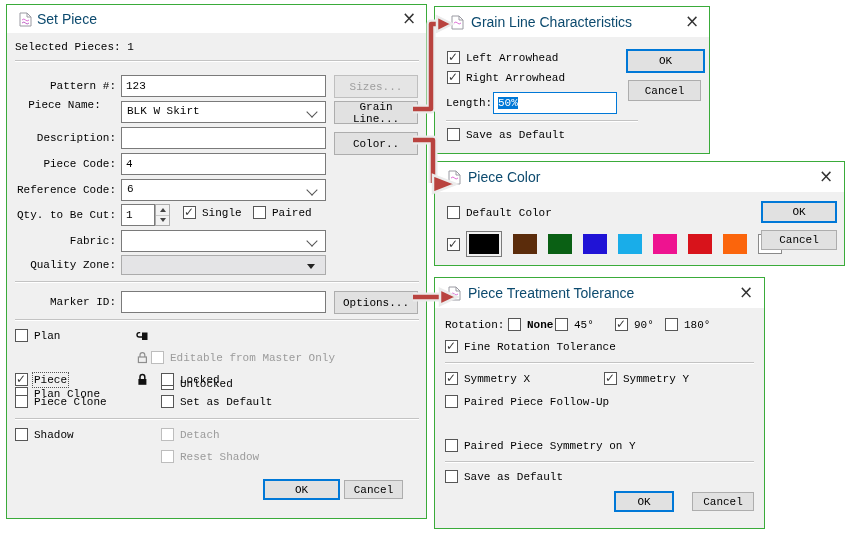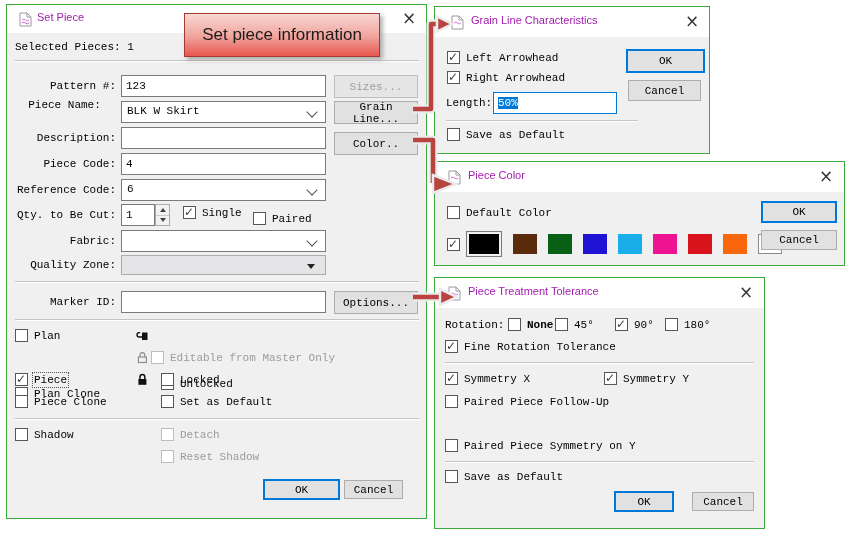--- a/index.html
+++ b/index.html
@@ -1,20 +1,20 @@
 <!DOCTYPE html>
 <html><head>
 <meta charset="utf-8">
 <style>
   html,body{margin:0;padding:0;background:#fff;}
   #canvas{position:relative;width:855px;height:536px;background:#fff;overflow:hidden;
           font-family:"Liberation Mono","DejaVu Sans Mono",monospace;font-size:11px;color:#000;}
   .dlg{position:absolute;background:#F0F0F0;border:1px solid #3AAB3A;box-sizing:border-box;}
   .titlebar{position:absolute;left:0;top:0;right:0;height:28px;background:#fff;}
-  .ttl{position:absolute;font-family:"Liberation Sans",sans-serif;font-size:11px;color:#a21caf;white-space:nowrap;}
+  .ttl{position:absolute;font-family:"Liberation Sans",sans-serif;font-size:14px;color:#0c4a6e;white-space:nowrap;}
   .xbtn{position:absolute;width:22px;height:20px;text-align:center;font-family:"DejaVu Sans",sans-serif;
         font-size:17px;line-height:19px;color:#333;cursor:default;}
   .docicon{position:absolute;width:13px;height:15px;}
   .sep{position:absolute;height:1px;background:#C3C3C3;border-bottom:1px solid #fff;}
   .lbl{position:absolute;white-space:nowrap;}
   .txt{position:absolute;background:#fff;border:1px solid #7A7A7A;box-sizing:border-box;
        font-family:"Liberation Mono","DejaVu Sans Mono",monospace;font-size:11px;color:#000;
        padding:0 4px;height:22px;line-height:20px;}
   input.txt{outline:none;}
   .combo{position:absolute;background:#fff;border:1px solid #7A7A7A;box-sizing:border-box;height:22px;}
@@ -102,21 +102,21 @@
     <div class="lbl" style="left:6px;top:204px;width:103px;text-align:right;">Qty. to Be Cut:</div>
     <input class="txt" style="left: 114px; top: 199px; width: 34px;" value="1">
     <div class="spinbox" style="left:148px;top:199px;">
       <div class="spin up"></div>
       <div class="spin dn"></div>
     </div>
     <div class="cbrow" style="left:176px;top:201px;">
       <span class="cb checked"></span>
       <span class="cbl">Single</span>
     </div>
-    <div class="cbrow" style="left:246px;top:207px;align-items:flex-end;">
+    <div class="cbrow" style="left:246px;top:201px;align-items:flex-end;">
       <span class="cb"></span>
       <span class="cbl">Paired</span>
     </div>
 
     <div class="lbl" style="left:6px;top:230px;width:103px;text-align:right;">Fabric:</div>
     <div class="combo" style="left:114px;top:225px;width:205px;">
       <span class="val"></span>
       <span class="chev"></span>
     </div>
 
@@ -318,23 +318,20 @@
     </div>
     <div class="sep" style="left:10px;top:183px;width:309px;"></div>
     <div class="cbrow" style="left:10px;top:192px;">
       <span class="cb"></span>
       <span class="cbl">Save as Default</span>
     </div>
     <div class="btn primary" style="left:179px;top:213px;width:60px;height:21px;">OK</div>
     <div class="btn" style="left:257px;top:214px;width:62px;height:19px;">Cancel</div>
   </div>
 
-  <div class="tooltip">
-    <span>Set piece information</span>
-  </div>
 
   <svg id="arrows" width="855" height="536">
     <path class="halo" d="M413,109 L431,109 L431,24 L437,24"></path>
     <path class="halo" d="M413,140 L433,140 L433,183"></path>
     <path class="halo" d="M413,297 L440,297"></path>
     <path class="red" d="M413,109 L431,109 L431,24 L437,24"></path>
     <polygon class="redhead" points="437,16.5 437,31.5 452,24"></polygon>
     <path class="red" d="M413,140 L433,140 L433,183"></path>
     <polygon class="redhead" points="433,175 433,193 456,184"></polygon>
     <path class="red" d="M413,297 L440,297"></path>

